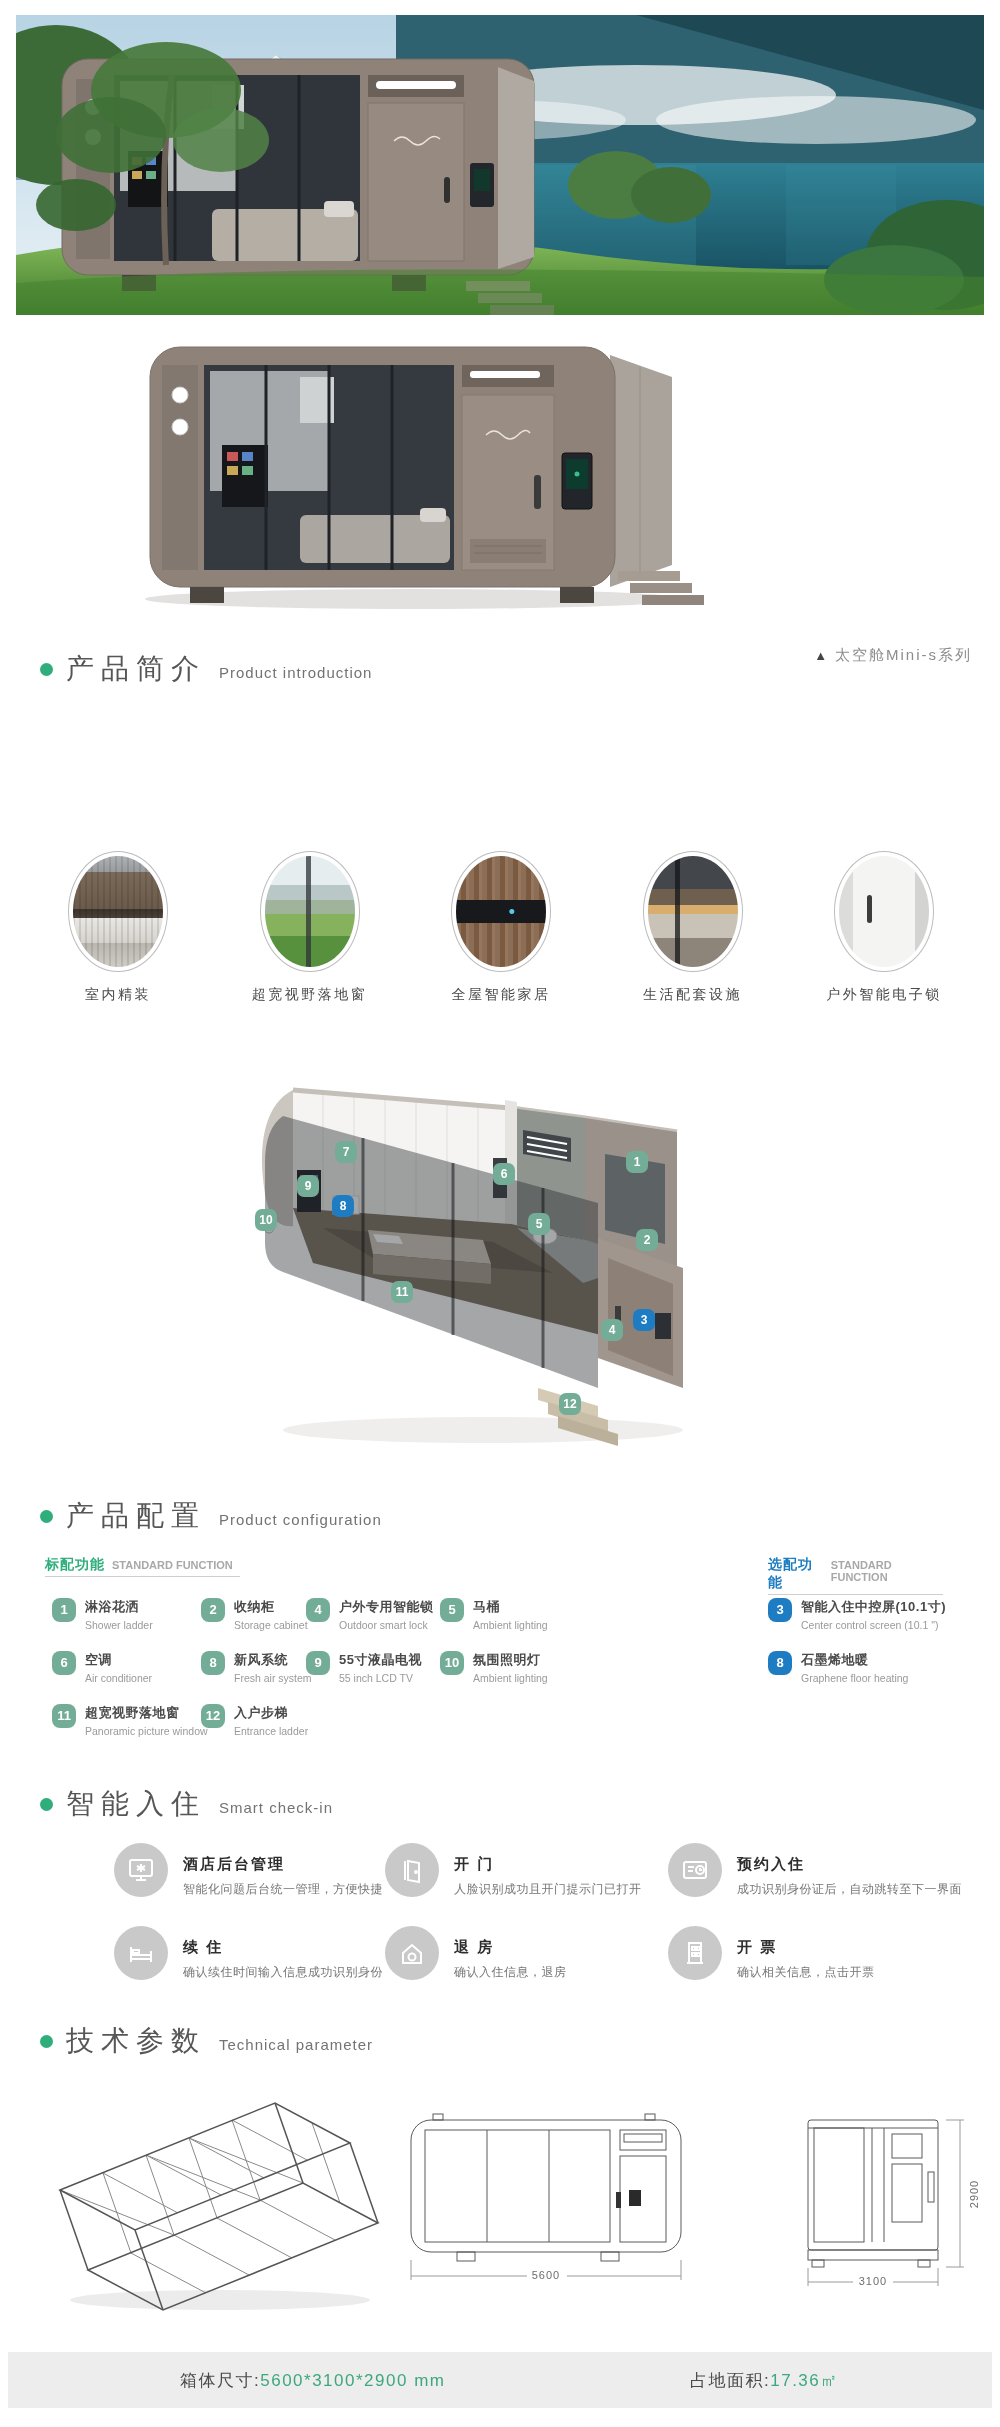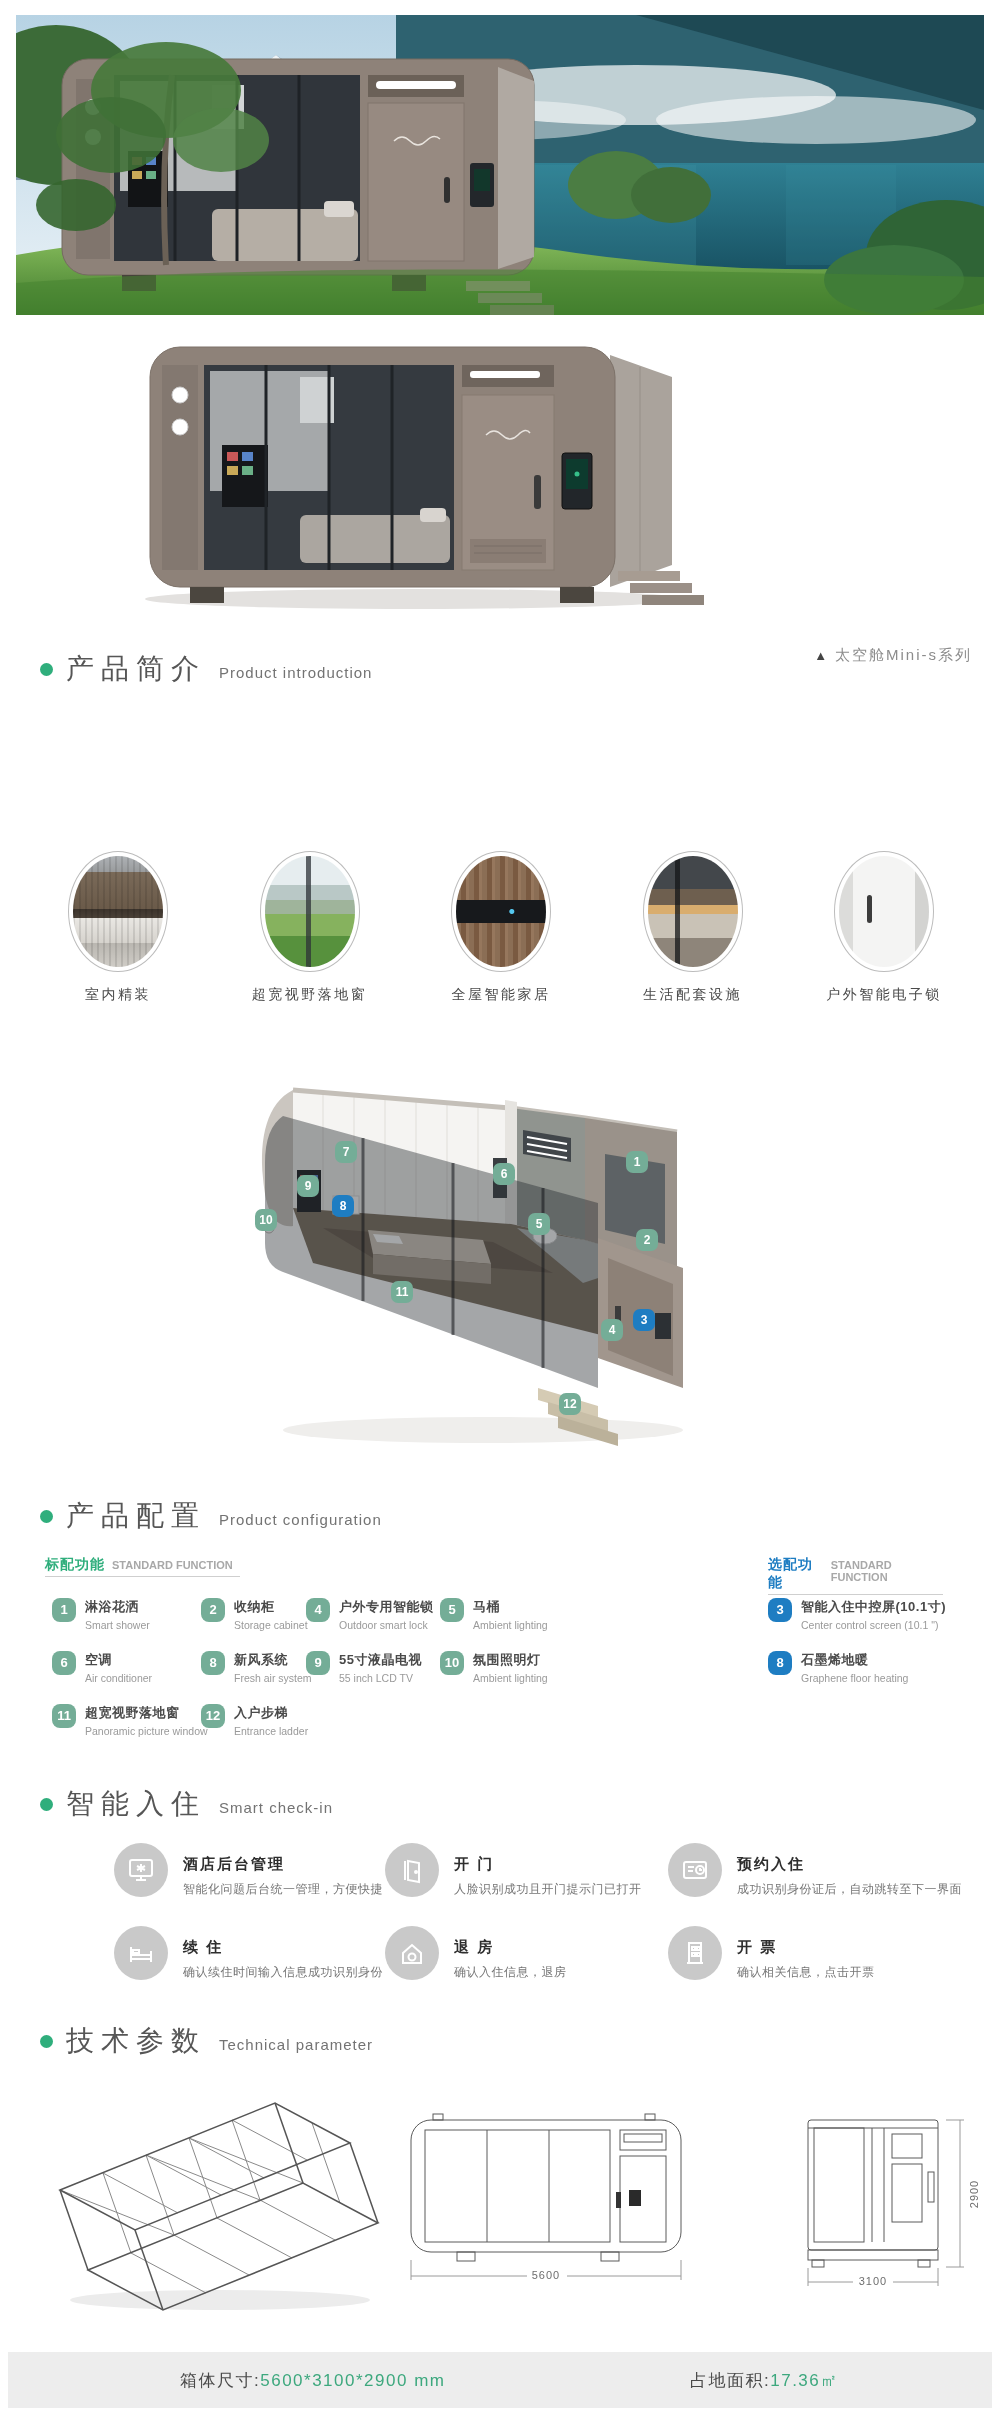--- a/index.html
+++ b/index.html
@@ -332,21 +332,21 @@
   </div>
   <div class="sub" style="left:768px;top:1556px;width:175px;">
     <span class="sub-zh blue">选配功能</span>
     <span class="sub-en">STANDARD FUNCTION</span>
   </div>
 
   <div class="cfg-item" style="left:52px;top:1598px;">
     <span class="cfg-badge g">1</span>
     <div>
         <div class="cfg-zh">淋浴花洒</div>
-        <div class="cfg-en">Smart shower</div>
+        <div class="cfg-en">Shower ladder</div>
       </div>
   </div>
   <div class="cfg-item" style="left:201px;top:1598px;">
     <span class="cfg-badge g">2</span>
     <div>
         <div class="cfg-zh">收纳柜</div>
         <div class="cfg-en">Storage cabinet</div>
       </div>
   </div>
   <div class="cfg-item" style="left:306px;top:1598px;">

